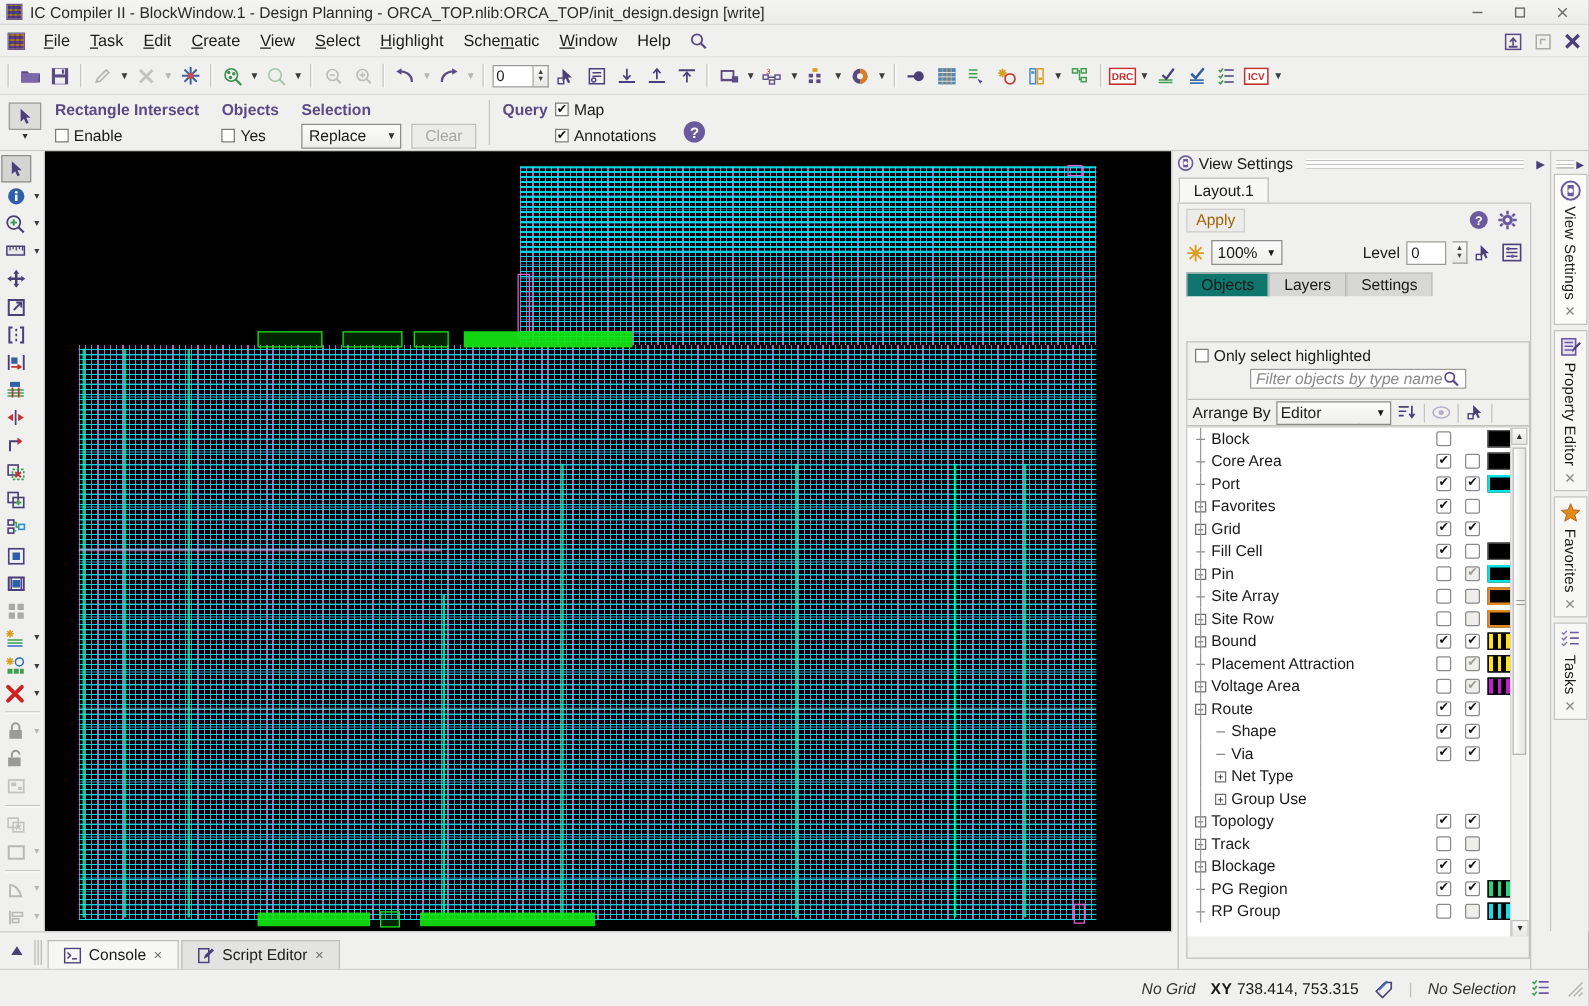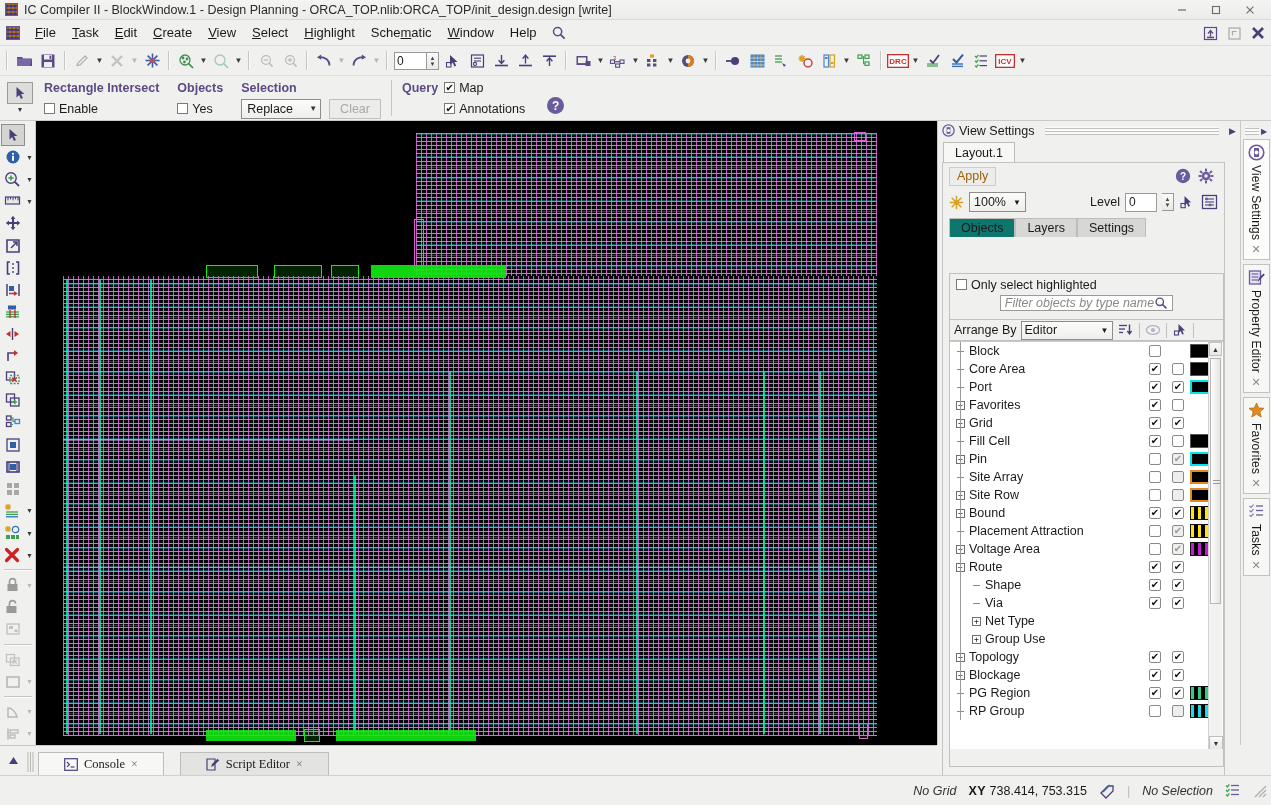--- a/index.html
+++ b/index.html
@@ -147,23 +147,23 @@
 
   
   .tabstrip {
     position:absolute; left:0; top:745px; width:937px; height:30px;
     background:#f0f0ef; border-top:1px solid #c9c9c7; display:flex; align-items:flex-end;
   }
   .ts-scrollarrows { width:26px; height:30px; display:flex; flex-direction:column;
                      align-items:center; justify-content:center; color:#3b3b3b; }
   .ts-grip { width:10px; height:22px; margin:0 2px 2px 0; display:flex; align-items:center; }
   .btab {
-    display:flex; align-items:center; gap:6px; height:23px; padding:0 25px;
-    border:1px solid #bdbdbb; border-bottom:none; margin-right:16px;
-    background:#e3e3e1; font-size:12.5px; color:#1a1a1a;font-family:Liberation Serif, serif;
+    display:flex; align-items:center; gap:6px; height:23px; padding:0 12px;
+    border:1px solid #bdbdbb; border-bottom:none; margin-right:2px;
+    background:#e3e3e1; font-size:12.5px; color:#1a1a1a;
   }
   .btab.active { background:#f7f7f6; }
   .btab .x { color:#6f6f6f; font-size:12px; }
 
   
   .statusbar {
     position:absolute; left:0; top:775px; width:1271px; height:30px;
     background:#f0f0ef; border-top:1px solid #d0d0ce;
     display:flex; align-items:center; font-size:12.5px;
   }
@@ -1348,20 +1348,28 @@
                 <span style="width: 0px;"></span>
                 <span class="plus">+</span>
                 <span class="tname">Topology</span>
                 <span class="tcb c1">✔</span>
                 <span class="tcb c2">✔</span>
               </div>
               <div class="trow">
                 <div class="tline"></div>
                 <span style="width: 0px;"></span>
                 <span class="plus">+</span>
+                <span class="tname">Track</span>
+                <span class="tcb c1"></span>
+                <span class="tcb c2 grey"></span>
+              </div>
+              <div class="trow">
+                <div class="tline"></div>
+                <span style="width: 0px;"></span>
+                <span class="plus">+</span>
                 <span class="tname">Blockage</span>
                 <span class="tcb c1">✔</span>
                 <span class="tcb c2">✔</span>
               </div>
               <div class="trow">
                 <div class="tline"></div>
                 <span style="width: 0px;"></span>
                 <span class="dash"></span>
                 <span class="tname">PG Region</span>
                 <span class="tcb c1">✔</span>

